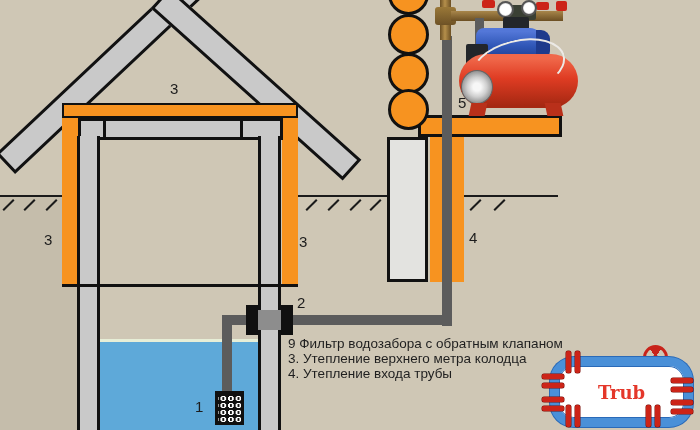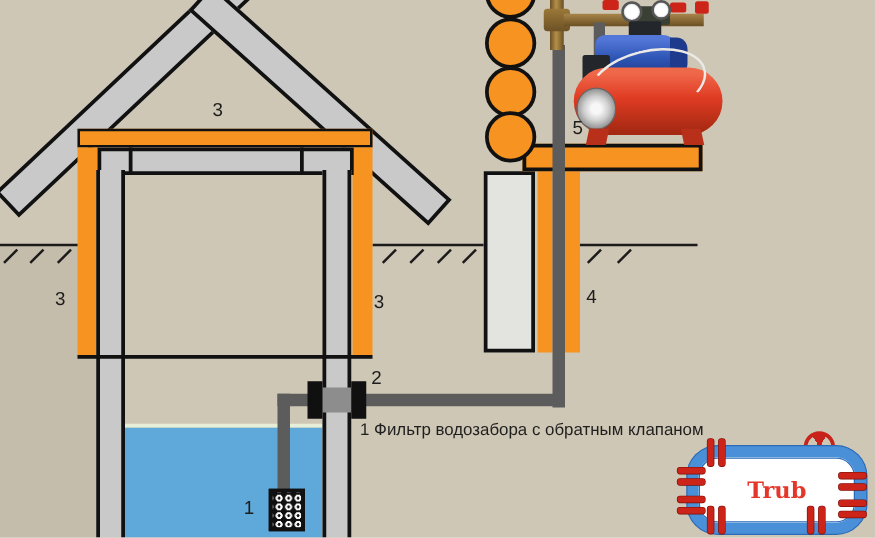--- a/index.html
+++ b/index.html
@@ -149,21 +149,23 @@
 
   <div class="abs num-label" style="left:170px;top:80px;">3</div>
   <div class="abs num-label" style="left:44px;top:231px;">3</div>
   <div class="abs num-label" style="left:299px;top:233px;">3</div>
   <div class="abs num-label" style="left:297px;top:294px;">2</div>
   <div class="abs num-label" style="left:469px;top:229px;">4</div>
   <div class="abs num-label" style="left:458px;top:94px;">5</div>
   <div class="abs num-label" style="left:195px;top:398px;">1</div>
 
   <div class="abs" style="left:288px;top:336px;">
-    <div class="legend-line">1 Фильтр водозабора с обратным клапаном</div>
+    <div class="legend-line">9 Фильтр водозабора с обратным клапаном</div>
+    <div class="legend-line">3. Утепление верхнего метра колодца</div>
+    <div class="legend-line">4. Утепление входа трубы</div>
   </div>
 
   <div class="abs" style="left:546px;top:336px;width:152px;height:94px;">
     <div class="abs wheel" style="left:97px;top:9px;width:19px;height:19px;"></div>
     <div class="abs wheel-stem" style="left:106px;top:32px;width:6px;height:8px;"></div>
     <div class="abs flange v" style="left:88px;top:23px;width:6px;height:16px;">
         <div class="bar"></div>
       </div>
     <div class="abs flange v" style="left:122px;top:25px;width:6px;height:16px;">
         <div class="bar"></div>

